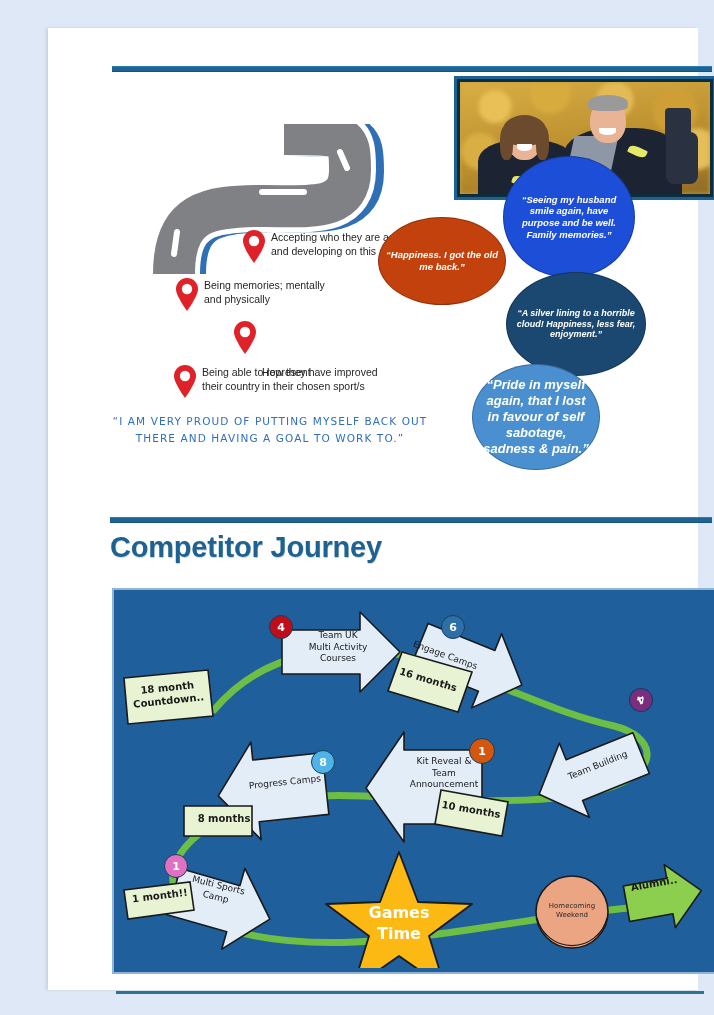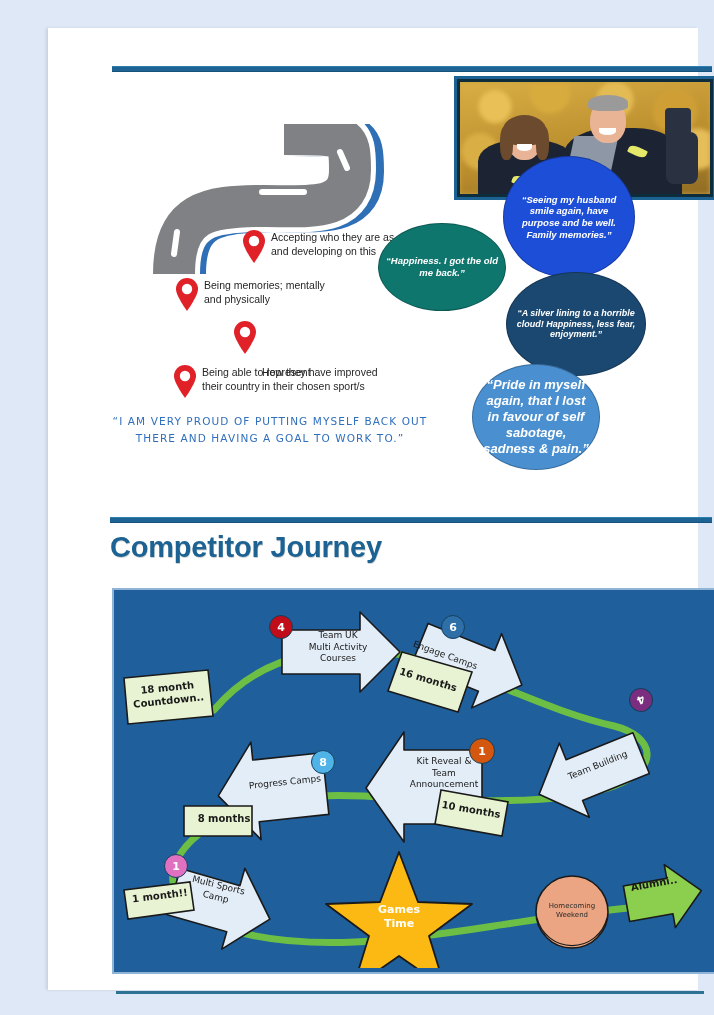--- a/index.html
+++ b/index.html
@@ -108,21 +108,21 @@
     font-family:"DejaVu Sans", sans-serif;line-height:1.25;font-weight:600;
   }
   .badge{
     position:absolute;border-radius:50%;
     display:flex;align-items:center;justify-content:center;
     color:#fff;font-size:11px;font-weight:bold;
     font-family:"DejaVu Sans", sans-serif;
     border:1px solid #14405f;
   }
   .star-label{
-    position:absolute;color:#ffffff;font-size:11px;text-align:center;
+    position:absolute;color:#ffffff;font-size:16px;text-align:center;
     font-family:"DejaVu Sans", sans-serif;line-height:1.3;font-weight:600;
   }
   .circ-label{
     position:absolute;color:#2b2b2b;font-size:7px;text-align:center;
     font-family:"DejaVu Sans", sans-serif;line-height:1.3;
   }
   .alum-label{
     position:absolute;color:#1a1a1a;font-size:10px;text-align:center;
     font-family:"DejaVu Sans", sans-serif;font-weight:600;
   }
@@ -194,21 +194,21 @@
   <div class="pin-item" style="left:124px;top:335px;">
     <svg class="pin-svg" width="26" height="36" viewBox="0 0 26 36">
       <path d="M13 35 C13 35 24 20 24 13 A11 11 0 1 0 2 13 C2 20 13 35 13 35 Z" fill="#e02128"></path>
       <circle cx="13" cy="13" r="5.2" fill="#ffffff"></circle>
     </svg>
     <div class="pin-text" style="width:125px;">Being able to represent their country</div>
   </div>
 
   <div class="handwrite-quote">“I AM VERY PROUD OF PUTTING MYSELF BACK OUT THERE AND HAVING A GOAL TO WORK TO.”</div>
 
-  <div class="ell" style="left:330px;top:195px;width:128px;height:88px;background:#0f766e;font-size:9.5px;">
+  <div class="ell" style="left:330px;top:189px;width:128px;height:88px;background:#c2410c;font-size:9.5px;">
     <span>“Happiness. I got the old me back.”</span>
   </div>
   <div class="ell" style="left:455px;top:128px;width:132px;height:122px;background:#1d4ed8;font-size:9.5px;">
     <span>“Seeing my husband smile again, have purpose and be well. Family memories.”</span>
   </div>
   <div class="ell" style="left:458px;top:244px;width:140px;height:104px;background:#1b4871;font-size:9px;">
     <span>“A silver lining to a horrible cloud! Happiness, less fear, enjoyment.”</span>
   </div>
   <div class="ell" style="left:424px;top:336px;width:128px;height:106px;background:#4a90d0;font-size:13px;">
     <span>“Pride in myself again, that I lost in favour of self sabotage, sadness &amp; pain.”</span>

